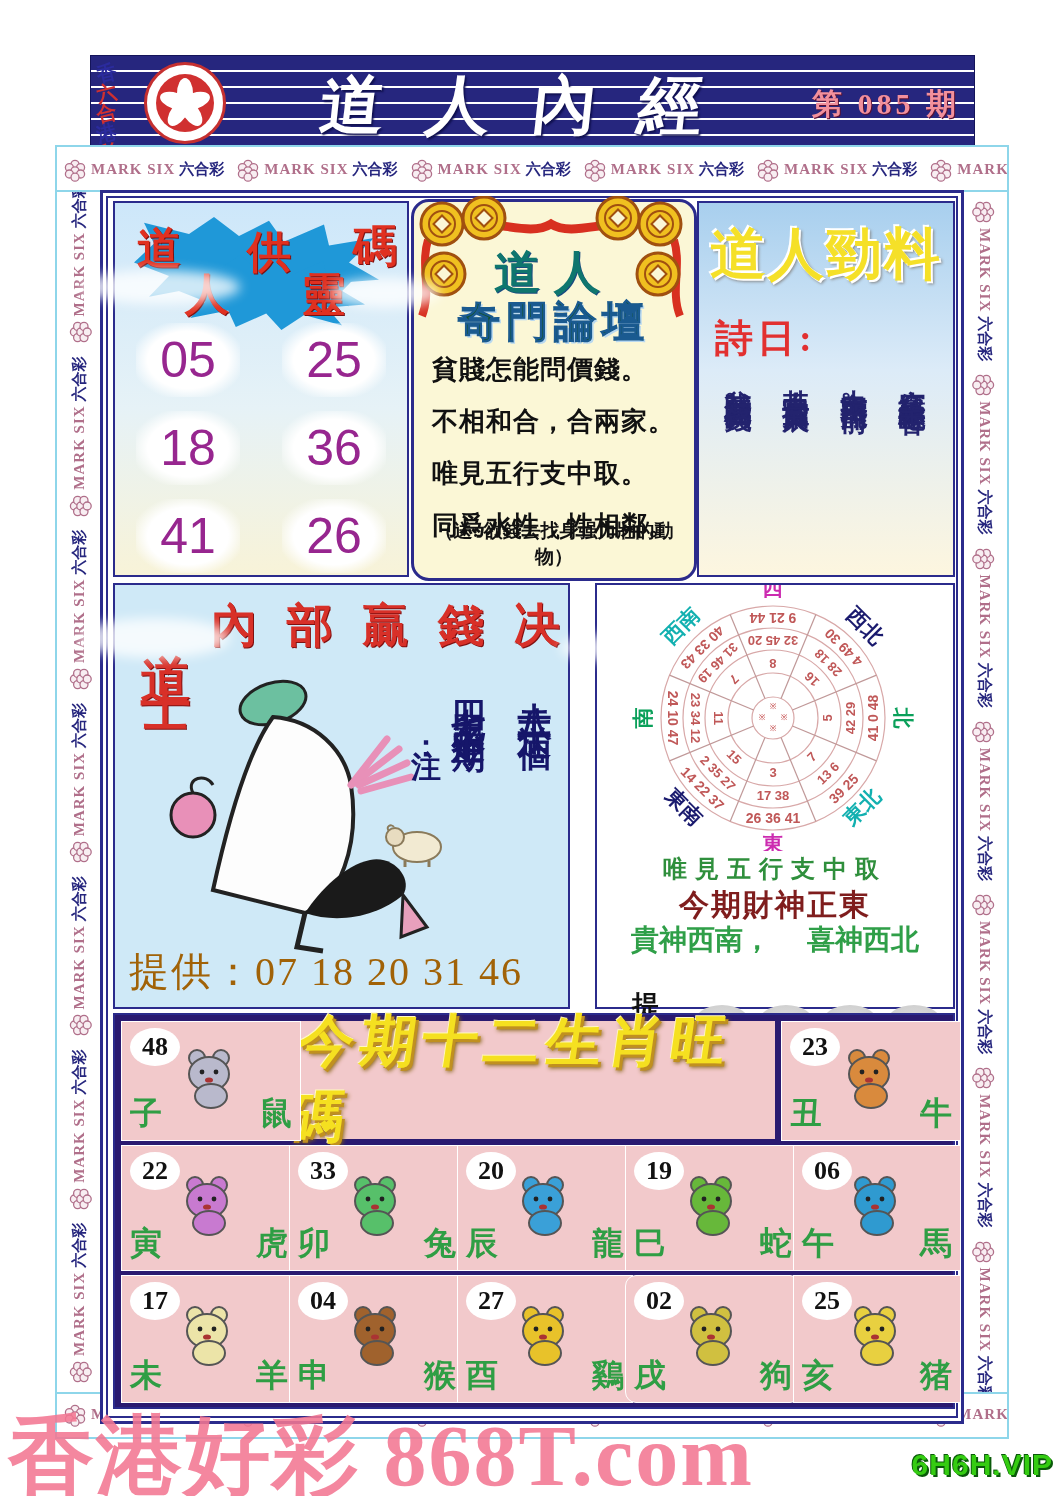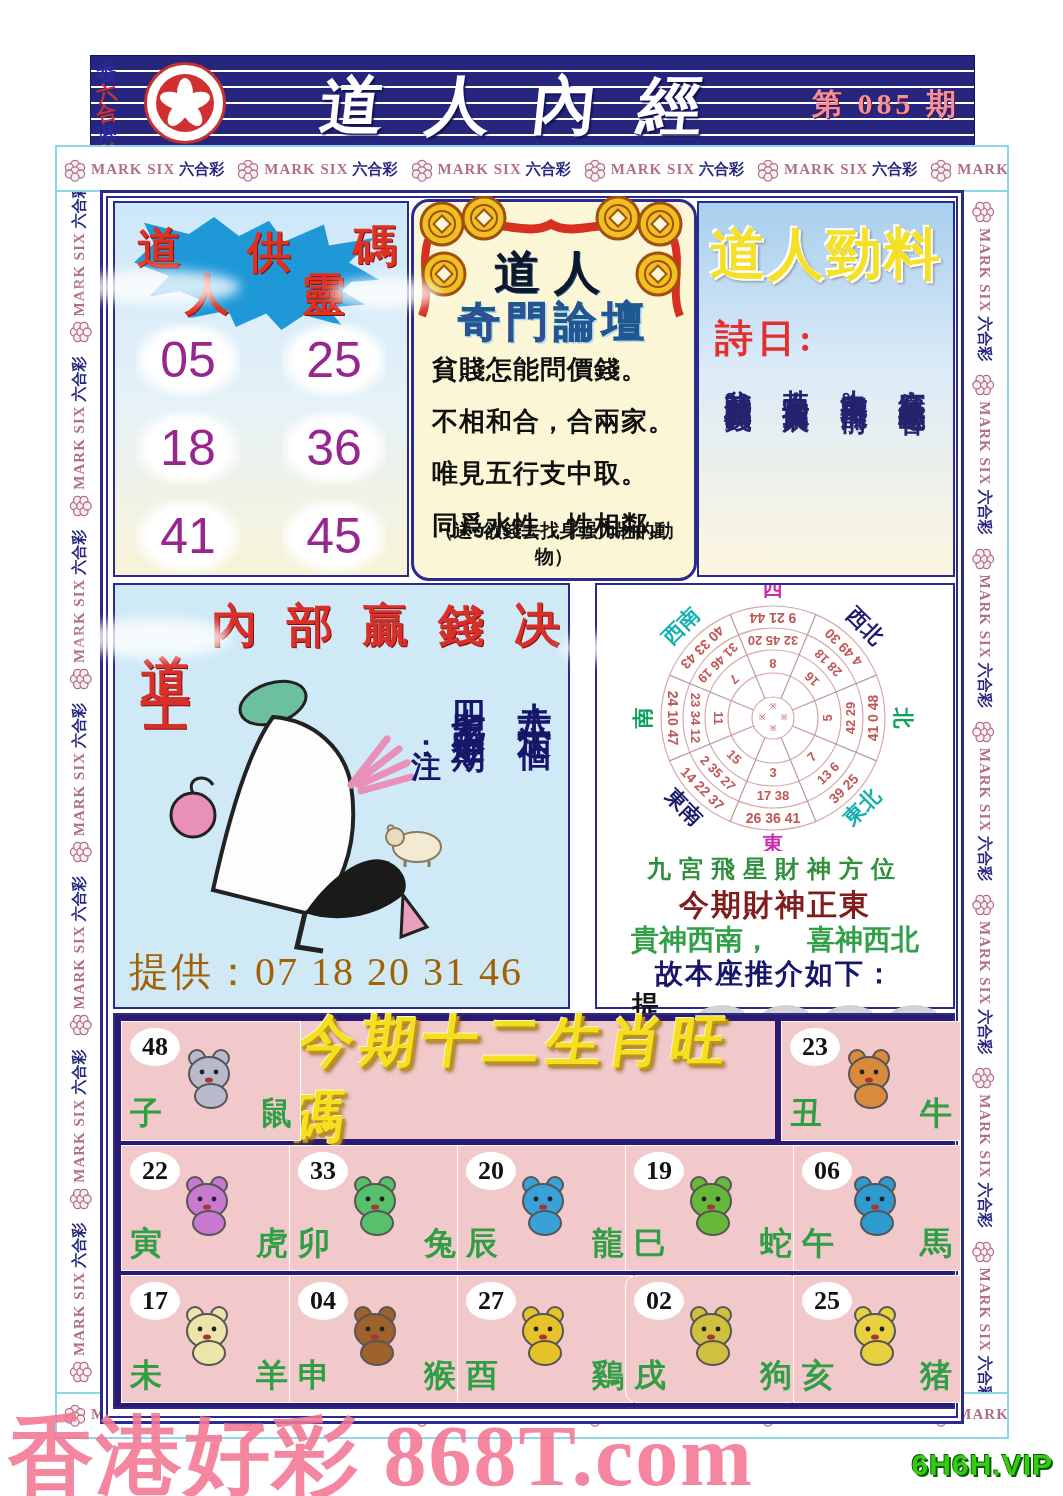--- a/index.html
+++ b/index.html
@@ -43,24 +43,24 @@
   .gong-char{position:absolute;color:#e03020;font-family:"Liberation Serif",serif;font-weight:bold;
     font-size:44px;text-shadow:1px 1px 0 #7c1010;}
   .num-grid{position:absolute;left:0;top:120px;width:100%;}
   .num-row{display:flex;justify-content:space-around;margin-bottom:14px;}
   .lucky-num{width:104px;height:74px;display:flex;align-items:center;justify-content:center;
     font-size:50px;font-weight:normal;color:#97268f;
     background:radial-gradient(ellipse at center,#ffffff 55%,rgba(255,255,255,0) 78%);}
   
   .p-forum{left:308px;top:6px;width:280px;height:376px;background:#fbf7d6;border-radius:18px;
     border:3px solid #2b2b8c;}
-  .forum-title1{position:absolute;top:40px;left:0;right:0;text-align:center;color:#0f172a;
+  .forum-title1{position:absolute;top:40px;left:0;right:0;text-align:center;color:#0f766e;
     font-family:"Liberation Serif",serif;font-weight:bold;font-size:46px;letter-spacing:14px;
     text-shadow:1px 1px 0 #1a4a80;}
-  .forum-title2{position:absolute;top:92px;left:0;right:0;text-align:center;color:#a21caf;
+  .forum-title2{position:absolute;top:92px;left:0;right:0;text-align:center;color:#14532d;
     font-family:"Liberation Serif",serif;font-weight:bold;font-size:42px;letter-spacing:6px;
     -webkit-text-stroke:1px #1a5a90;text-shadow:2px 2px 0 #b8d8f0;}
   .forum-lines{position:absolute;top:150px;left:18px;right:10px;}
   .forum-line{color:#111;font-family:"Liberation Serif",serif;font-weight:bold;font-size:26px;
     margin-bottom:17px;letter-spacing:1px;}
   .forum-foot{position:absolute;bottom:8px;left:4px;right:4px;text-align:center;color:#111;
     font-family:"Liberation Serif",serif;font-weight:bold;font-size:19px;}
   
   .p-jinliao{left:594px;top:8px;width:254px;height:372px;
     background:linear-gradient(#a8cfee 0%,#dcebf8 45%,#fdf6df 100%);}
@@ -516,21 +516,21 @@
         <div class="num-row">
           <div class="lucky-num">05</div>
           <div class="lucky-num">25</div>
         </div>
         <div class="num-row">
           <div class="lucky-num">18</div>
           <div class="lucky-num">36</div>
         </div>
         <div class="num-row">
           <div class="lucky-num">41</div>
-          <div class="lucky-num">45</div>
+          <div class="lucky-num">26</div>
         </div>
       </div>
   </div>
 
   <div class="panel p-forum">
     <svg width="274" height="140" style="position:absolute;top:-6px;left:0;">
       <path d="M10,40 C60,10 110,45 137,28 C164,45 214,10 264,40" stroke="#d83020" stroke-width="9" fill="none"></path>
       <path d="M14,44 C6,70 18,95 8,120" stroke="#d83020" stroke-width="8" fill="none"></path>
       <path d="M260,44 C268,70 256,95 266,120" stroke="#d83020" stroke-width="8" fill="none"></path>
       <g id="coins">
@@ -672,27 +672,26 @@
         <text fill="#12b0b0" font-size="21" font-weight="bold" text-anchor="middle" dominant-baseline="middle" font-family="Liberation Serif,serif" transform="translate(266.5096679918781,223.50966799187808) rotate(-45)">東北</text>
         <text fill="#cc2bb0" font-size="21" font-weight="bold" text-anchor="middle" dominant-baseline="middle" font-family="Liberation Serif,serif" transform="translate(176,261) rotate(0)">東</text>
         <text fill="#1a1a6e" font-size="21" font-weight="bold" text-anchor="middle" dominant-baseline="middle" font-family="Liberation Serif,serif" transform="translate(85.49033200812192,223.50966799187808) rotate(45)">東南</text>
         <text fill="#0aa05a" font-size="21" font-weight="bold" text-anchor="middle" dominant-baseline="middle" font-family="Liberation Serif,serif" transform="translate(48,133.00000000000003) rotate(270)">南</text>
         <text fill="#12b0b0" font-size="21" font-weight="bold" text-anchor="middle" dominant-baseline="middle" font-family="Liberation Serif,serif" transform="translate(85.49033200812192,42.49033200812191) rotate(-45)">西南</text>
         <text x="187" y="133" fill="#c04040" font-size="8" text-anchor="middle" dominant-baseline="middle">※</text>
         <text x="176" y="144" fill="#c04040" font-size="8" text-anchor="middle" dominant-baseline="middle">※</text>
         <text x="165" y="133" fill="#c04040" font-size="8" text-anchor="middle" dominant-baseline="middle">※</text>
         <text x="176" y="122" fill="#c04040" font-size="8" text-anchor="middle" dominant-baseline="middle">※</text>
       </svg>
-    <div class="wheel-caption wc1">九宮飛星財神方位</div>
+    <div class="wheel-caption wc1">唯見五行支中取</div>
     <div class="wheel-caption wc2">今期財神正東</div>
     <div class="wheel-caption wc3">
       <span>貴神西南，</span>
       <span>喜神西北</span>
     </div>
-    <div class="wheel-caption wc4">故本座推介如下：</div>
     <div class="wheel-caption wc5">
       <span style="font-family:'Liberation Serif',serif;font-weight:bold;">提供：</span>
       <span id="wheelNums" style="display:flex;gap:6px;">
           <div class="oval-num">03</div>
           <div class="oval-num">10</div>
           <div class="oval-num">34</div>
           <div class="oval-num">42</div>
         </span>
     </div>
   </div>

